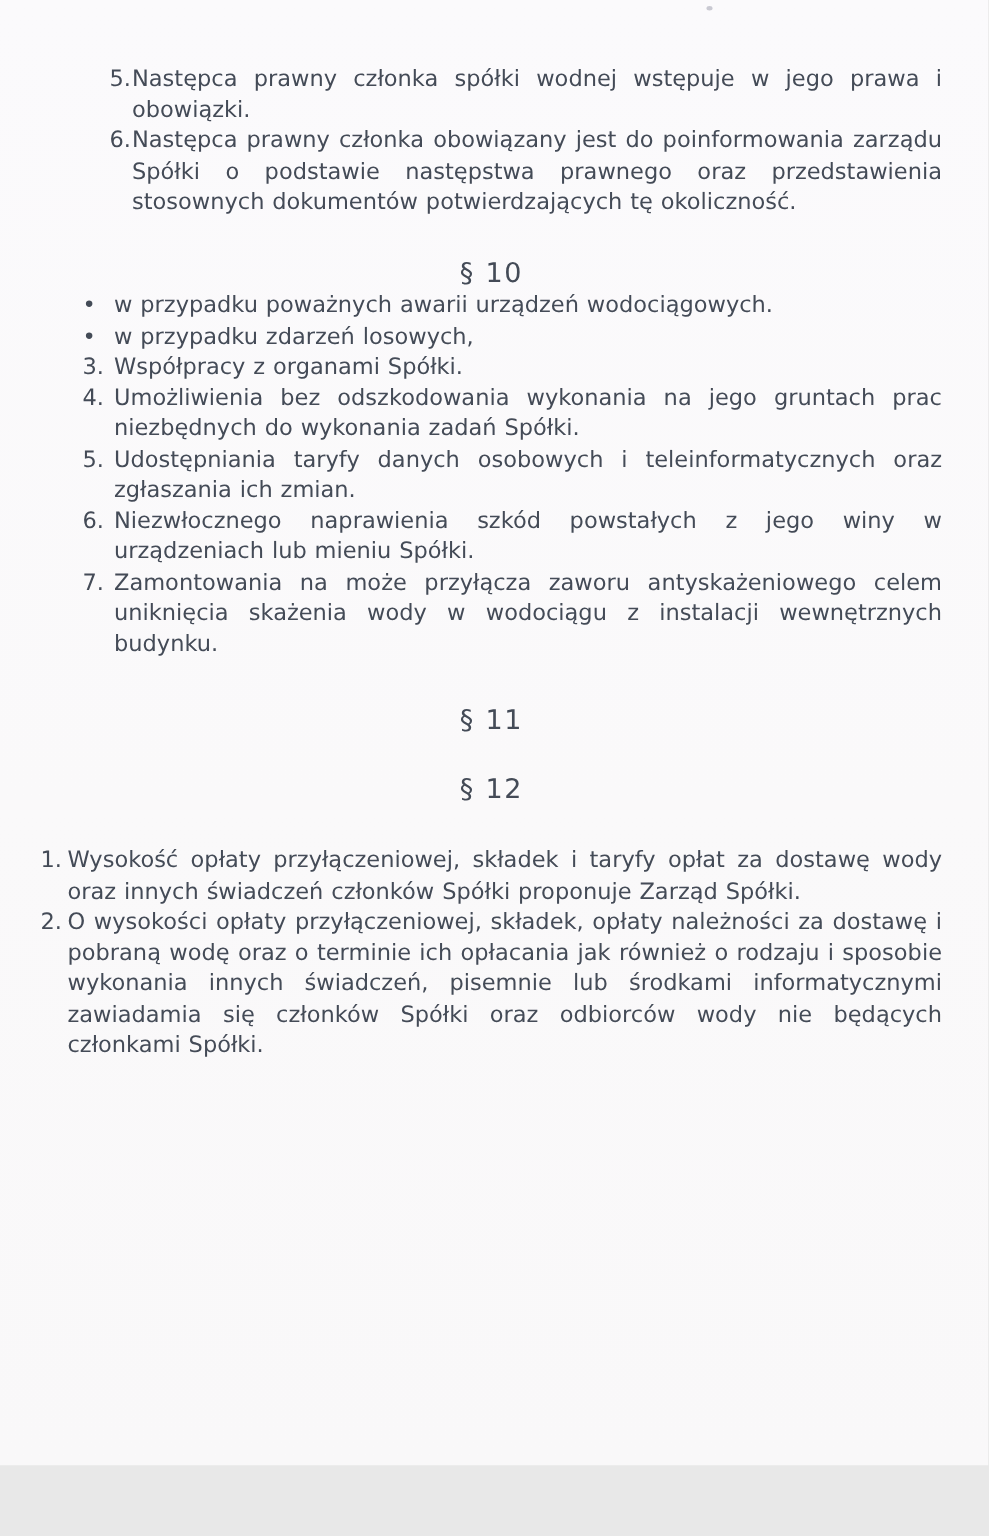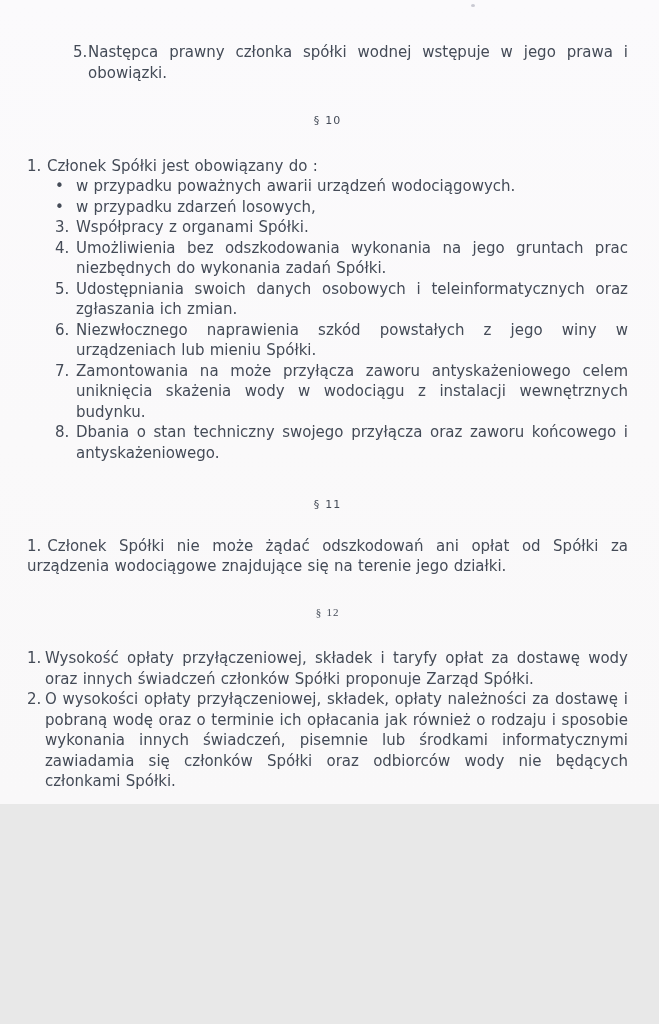--- a/index.html
+++ b/index.html
@@ -3,40 +3,40 @@
 <meta charset="utf-8">
 <style>
   html, body {
     margin: 0;
     padding: 0;
     background: #e8e8e8;
   }
   .page {
     position: relative;
     width: 659px;
-    height: 804px;
+    height: 977px;
     margin: 0 auto;
     box-sizing: border-box;
     padding: 42px 31px 0 27px;
     background: linear-gradient(180deg, #fbfafc 0%, #faf9fa 55%, #f9f8f9 100%);
     color: #444b57;
     font-family: "DejaVu Sans", sans-serif;
     font-size: 15px;
     line-height: 20.5px;
     overflow: hidden;
     word-spacing: 0.5px;
   }
   .heading {
     text-align: center;
     letter-spacing: 1px;
-    font-size: 11px;
+    font-size: 18px;
   }
   .h10 { margin-top: 28px; }
   .h11 { margin-top: 32px; }
-  .h12 { margin-top: 25px; font-family: Liberation Serif, serif; }
+  .h12 { margin-top: 25px; }
   .li {
     text-align: justify;
     padding-left: 17px;
     text-indent: -17px;
   }
   .marker {
     display: inline-block;
     text-indent: 0;
     width: 17px;
   }
@@ -78,40 +78,38 @@
 </head>
 <body>
 
 <div class="page">
 
   <div class="speck speck-1"></div>
   <div class="speck speck-2"></div>
 
   <div class="intro-list">
     <div class="li"><span class="marker">5.</span><span>Następca prawny członka spółki wodnej wstępuje w jego prawa i obowiązki.</span></div>
+    <div class="li"><span class="marker">6.</span><span>Następca prawny członka obowiązany jest do poinformowania zarządu Spółki o podstawie następstwa prawnego oraz przedstawienia stosownych dokumentów potwierdzających tę okoliczność.</span></div>
   </div>
 
   <div class="heading h10">§ 10</div>
 
-  <div class="lead"><span class="marker">1.</span><span>Członek Spółki jest obowiązany do :</span></div>
 
   <div class="sub-list">
     <div class="li"><span class="marker">•</span><span>w przypadku poważnych awarii urządzeń wodociągowych.</span></div>
     <div class="li"><span class="marker">•</span><span>w przypadku zdarzeń losowych,</span></div>
     <div class="li"><span class="marker">3.</span><span>Współpracy z organami Spółki.</span></div>
     <div class="li"><span class="marker">4.</span><span>Umożliwienia bez odszkodowania wykonania na jego gruntach prac niezbędnych do wykonania zadań Spółki.</span></div>
-    <div class="li"><span class="marker">5.</span><span>Udostępniania swoich danych osobowych i teleinformatycznych oraz zgłaszania ich zmian.</span></div>
+    <div class="li"><span class="marker">5.</span><span>Udostępniania taryfy danych osobowych i teleinformatycznych oraz zgłaszania ich zmian.</span></div>
     <div class="li"><span class="marker">6.</span><span>Niezwłocznego naprawienia szkód powstałych z jego winy w urządzeniach lub mieniu Spółki.</span></div>
     <div class="li"><span class="marker">7.</span><span>Zamontowania na może przyłącza zaworu antyskażeniowego celem uniknięcia skażenia wody w wodociągu z instalacji wewnętrznych budynku.</span></div>
-    <div class="li"><span class="marker">8.</span><span>Dbania o stan techniczny swojego przyłącza oraz zaworu końcowego i antyskażeniowego.</span></div>
   </div>
 
   <div class="heading h11">§ 11</div>
 
-  <div class="flush-par"><span class="marker">1.</span><span>Członek Spółki nie może żądać odszkodowań ani opłat od Spółki za urządzenia wodociągowe znajdujące się na terenie jego działki.</span></div>
 
   <div class="heading h12">§ 12</div>
 
   <div class="list-12">
     <div class="li"><span class="marker">1.</span><span>Wysokość opłaty przyłączeniowej, składek i taryfy opłat za dostawę wody oraz innych świadczeń członków Spółki proponuje Zarząd Spółki.</span></div>
     <div class="li"><span class="marker">2.</span><span>O wysokości opłaty przyłączeniowej, składek, opłaty należności za dostawę i pobraną wodę oraz o terminie ich opłacania jak również o rodzaju i sposobie wykonania innych świadczeń, pisemnie lub środkami informatycznymi zawiadamia się członków Spółki oraz odbiorców wody nie będących członkami Spółki.</span></div>
   </div>
 
 </div>
 

